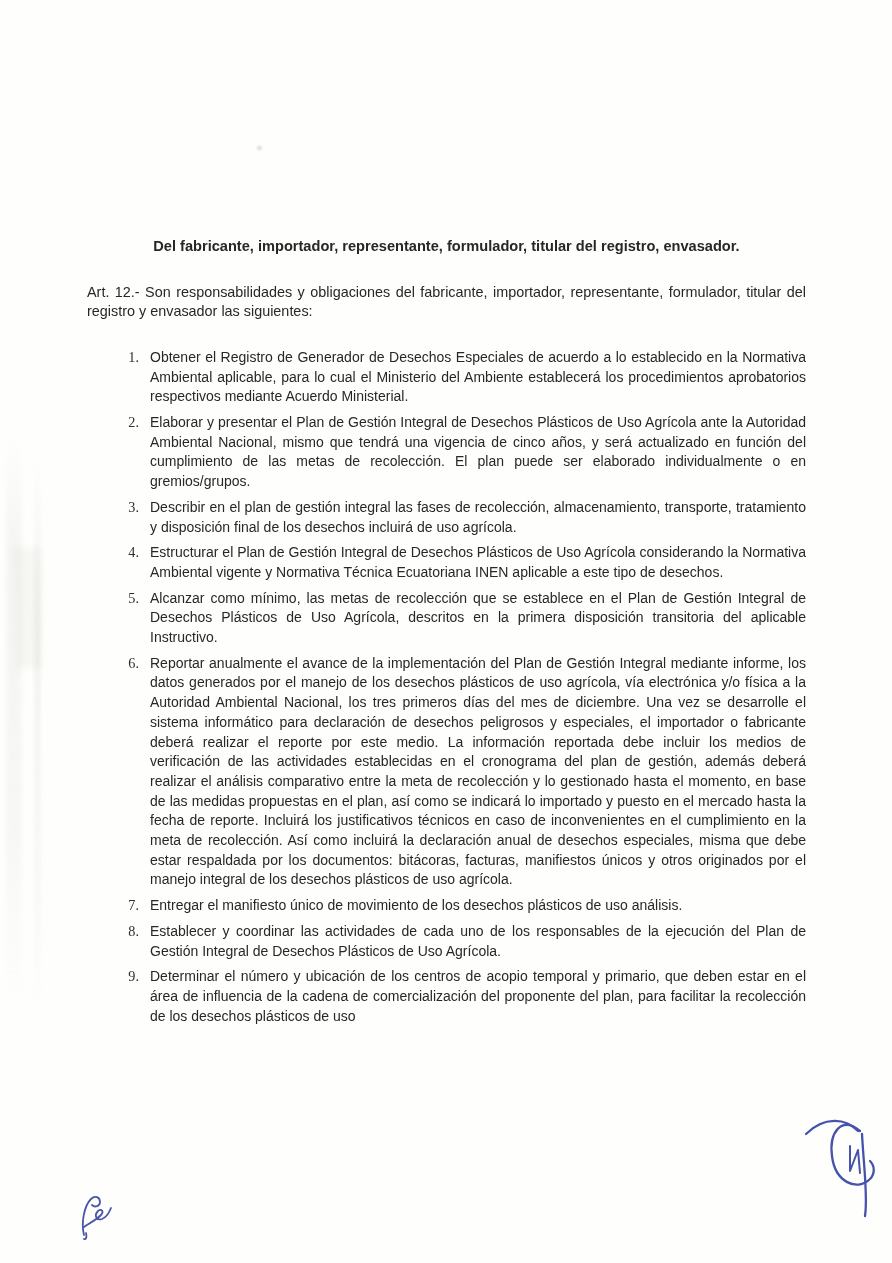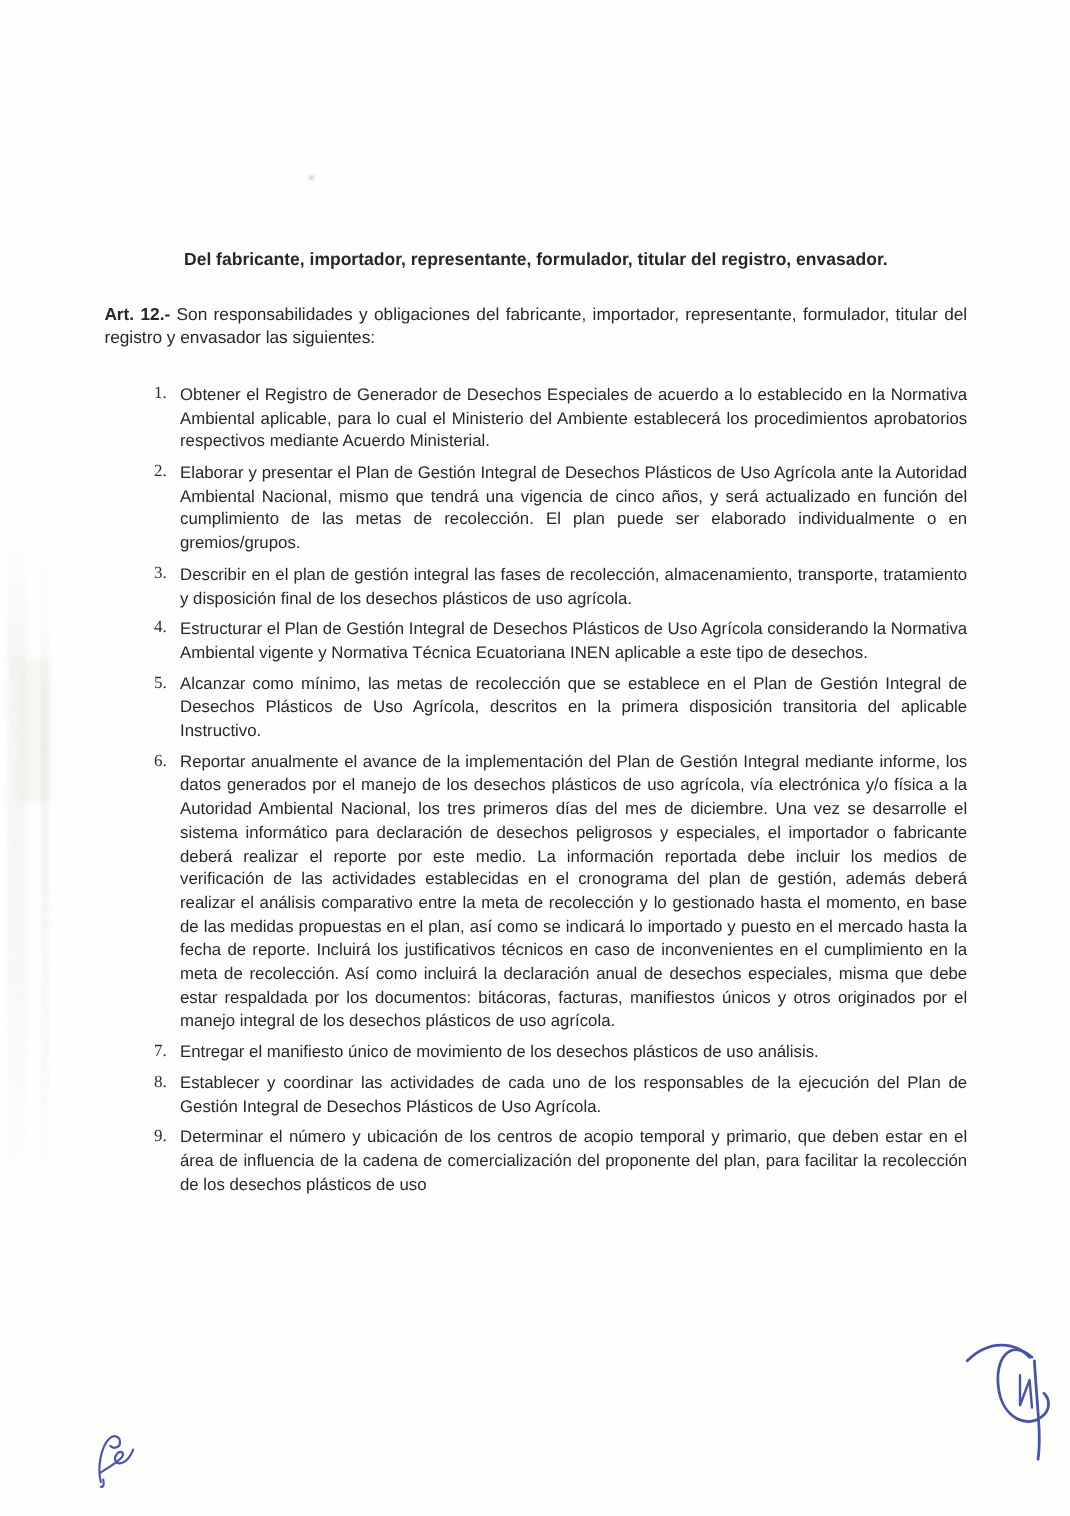--- a/index.html
+++ b/index.html
@@ -5,27 +5,27 @@
   html,body{margin:0;padding:0;background:#ffffff;}
   .page{
     position:relative;
     width:892px;height:1263px;
     background:#fefefdu;
     background:#fefefd;
     overflow:hidden;
     font-family:"Liberation Sans",sans-serif;
     color:#272727;
   }
-  .content{position:absolute;left:87px;top:208px;width:719px;}
+  .content{position:absolute;left:87px;top:237px;width:719px;}
   .heading{
     font-size:14.6px;font-weight:bold;line-height:19.5px;
     text-align:center;margin:0 auto;max-width:620px;
   }
   .article{margin:26px 0 0 0;font-size:14.4px;line-height:19.7px;text-align:justify;}
-  .article-label{font-weight:bold;}
+  .article-label{font-weight:normal;}
   .items{list-style:none;margin:26px 0 0 0;padding:0;}
   .item{display:flex;margin:0 0 6px 0;}
   .num{
     flex:0 0 63px;box-sizing:border-box;text-align:right;padding-right:11px;
     font-family:"Liberation Serif",serif;font-size:14.2px;line-height:19.7px;color:#2e2e2e;
   }
   .txt{flex:1;font-size:14px;line-height:19.7px;text-align:justify;}
   
   .streak-a{position:absolute;left:6px;top:438px;width:16px;height:565px;
     background:linear-gradient(180deg,rgba(190,190,180,0),rgba(190,190,180,.14) 20%,rgba(190,190,180,.10) 70%,rgba(190,190,180,0));
@@ -59,21 +59,21 @@
       <li class="item">
           <span class="num">1.</span>
           <span class="txt">Obtener el Registro de Generador de Desechos Especiales de acuerdo a lo establecido en la Normativa Ambiental aplicable, para lo cual el Ministerio del Ambiente establecerá los procedimientos aprobatorios respectivos mediante Acuerdo Ministerial.</span>
         </li>
       <li class="item">
           <span class="num">2.</span>
           <span class="txt">Elaborar y presentar el Plan de Gestión Integral de Desechos Plásticos de Uso Agrícola ante la Autoridad Ambiental Nacional, mismo que tendrá una vigencia de cinco años, y será actualizado en función del cumplimiento de las metas de recolección. El plan puede ser elaborado individualmente o en gremios/grupos.</span>
         </li>
       <li class="item">
           <span class="num">3.</span>
-          <span class="txt">Describir en el plan de gestión integral las fases de recolección, almacenamiento, transporte, tratamiento y disposición final de los desechos plásticos de uso agrícola.</span>
+          <span class="txt">Describir en el plan de gestión integral las fases de recolección, almacenamiento, transporte, tratamiento y disposición final de los desechos incluirá de uso agrícola.</span>
         </li>
       <li class="item">
           <span class="num">4.</span>
           <span class="txt">Estructurar el Plan de Gestión Integral de Desechos Plásticos de Uso Agrícola considerando la Normativa Ambiental vigente y Normativa Técnica Ecuatoriana INEN aplicable a este tipo de desechos.</span>
         </li>
       <li class="item">
           <span class="num">5.</span>
           <span class="txt">Alcanzar como mínimo, las metas de recolección que se establece en el Plan de Gestión Integral de Desechos Plásticos de Uso Agrícola, descritos en la primera disposición transitoria  del aplicable Instructivo.</span>
         </li>
       <li class="item">

